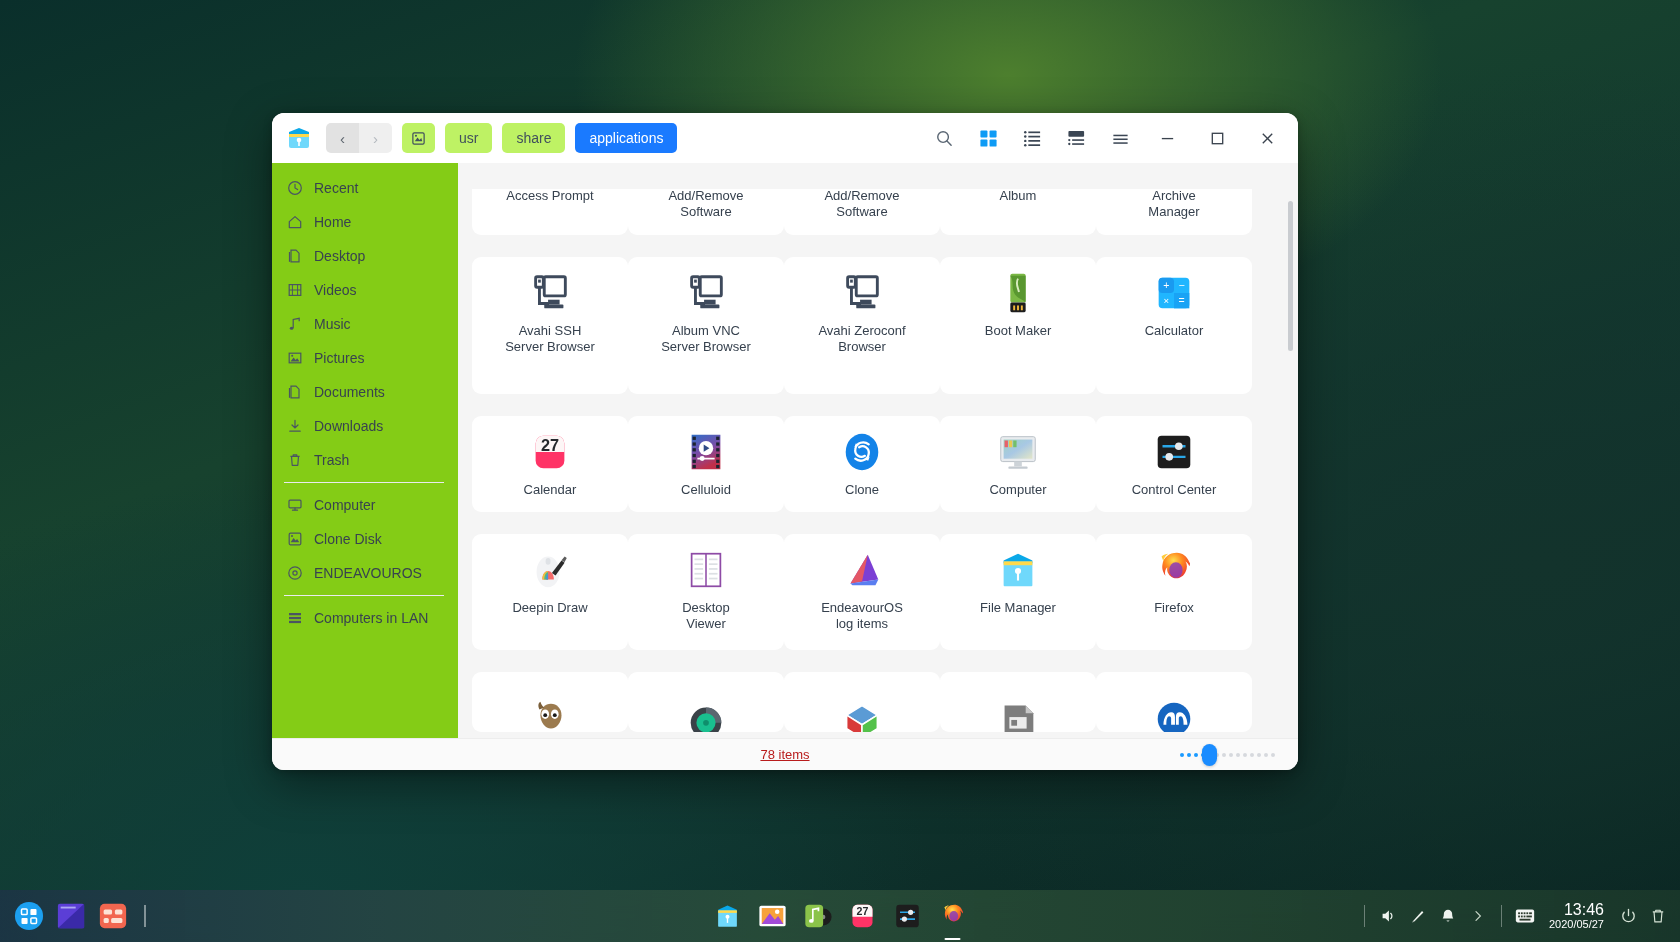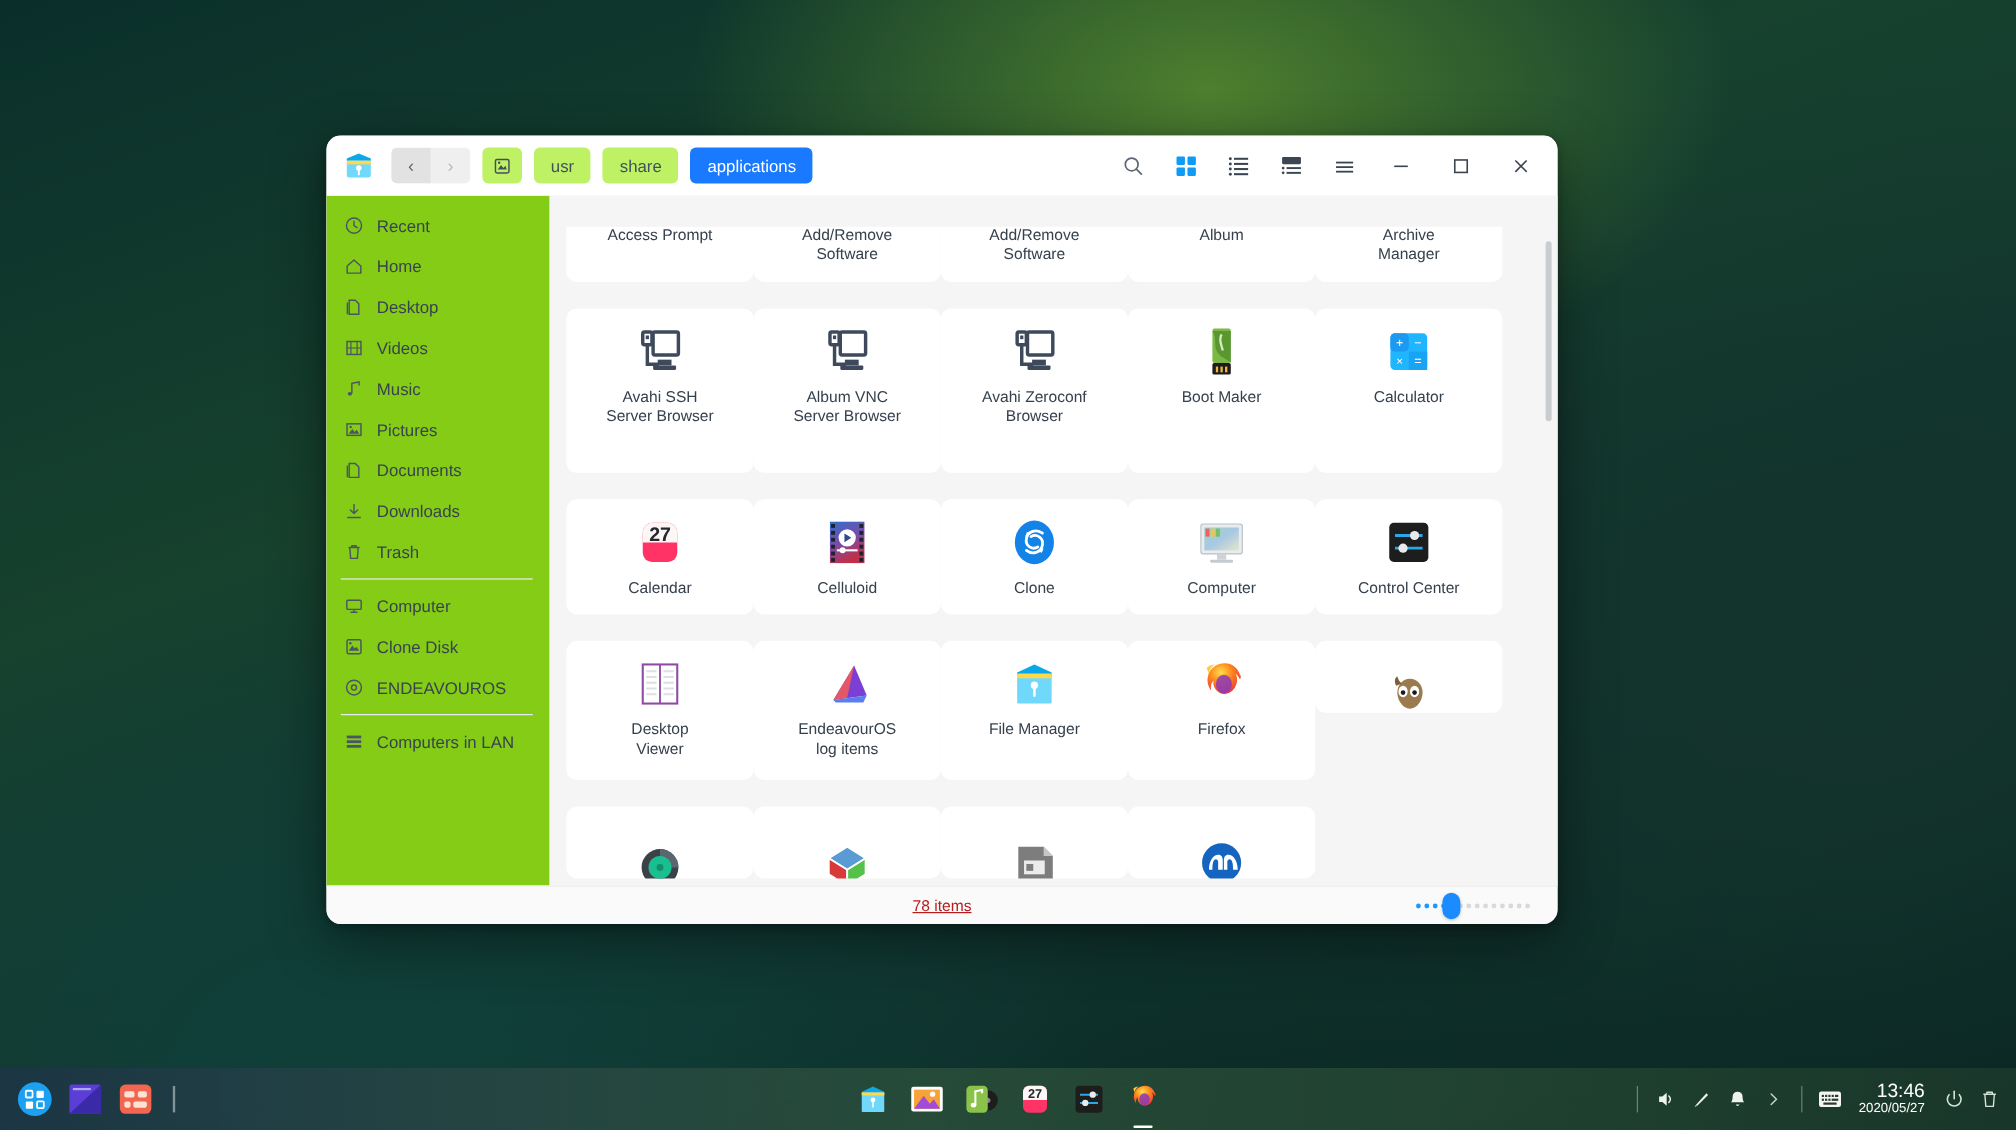--- a/index.html
+++ b/index.html
@@ -568,20 +568,35 @@
               <rect x="7" y="7" width="34" height="34" rx="4" fill="#1d1d1d"></rect>
               <line x1="12" y1="18" x2="36" y2="18" stroke="#2aa7e8" stroke-width="2.4"></line>
               <circle cx="29" cy="18" r="4" fill="#e8eaec"></circle>
               <line x1="12" y1="29" x2="36" y2="29" stroke="#2aa7e8" stroke-width="2.4"></line>
               <circle cx="19" cy="29" r="4" fill="#e8eaec"></circle>
             </svg>
           </span>
           <div class="lbl">Control Center</div>
         </div>
 
+        <div class="tile" style="height:116px">
+          <span class="ico">
+            <svg width="46" height="46" viewBox="0 0 48 48">
+              <ellipse cx="22" cy="26" rx="12" ry="16" fill="#f2f3f5"></ellipse>
+              <ellipse cx="22" cy="15" rx="2.6" ry="3.4" fill="#dfe2e6"></ellipse>
+              <path d="M16 34c0-6 3-9 6-9s6 3 6 9z" fill="#f56a6a"></path>
+              <path d="M16 34c0-6 3-9 6-9v9z" fill="#f0c040"></path>
+              <path d="M18 34c0-5 2-8 4-8v8z" fill="#52b788"></path>
+              <path d="M20 34c0-4 1-6 2-6v6z" fill="#4a8ee0"></path>
+              <path d="M26 27l10-13 3.2 2.4-9.4 13.4z" fill="#2b2b2b"></path>
+              <path d="M36 13.8l3.3-4 2.2 1.7-2.4 4.5z" fill="#5c5c5c"></path>
+            </svg>
+          </span>
+          <div class="lbl">Deepin Draw</div>
+        </div>
 
         <div class="tile" style="height:116px">
           <span class="ico">
             <svg width="46" height="46" viewBox="0 0 48 48">
               <rect x="9" y="7" width="30" height="34" fill="#fff" stroke="#8e4ba6" stroke-width="1.8"></rect>
               <line x1="24" y1="7" x2="24" y2="41" stroke="#8e4ba6" stroke-width="1.6"></line>
               <g fill="#dde0e4">
                 <rect x="12" y="12" width="9" height="1.8"></rect>
                   <rect x="12" y="17" width="9" height="1.8"></rect>
                 <rect x="12" y="22" width="9" height="1.8"></rect>

